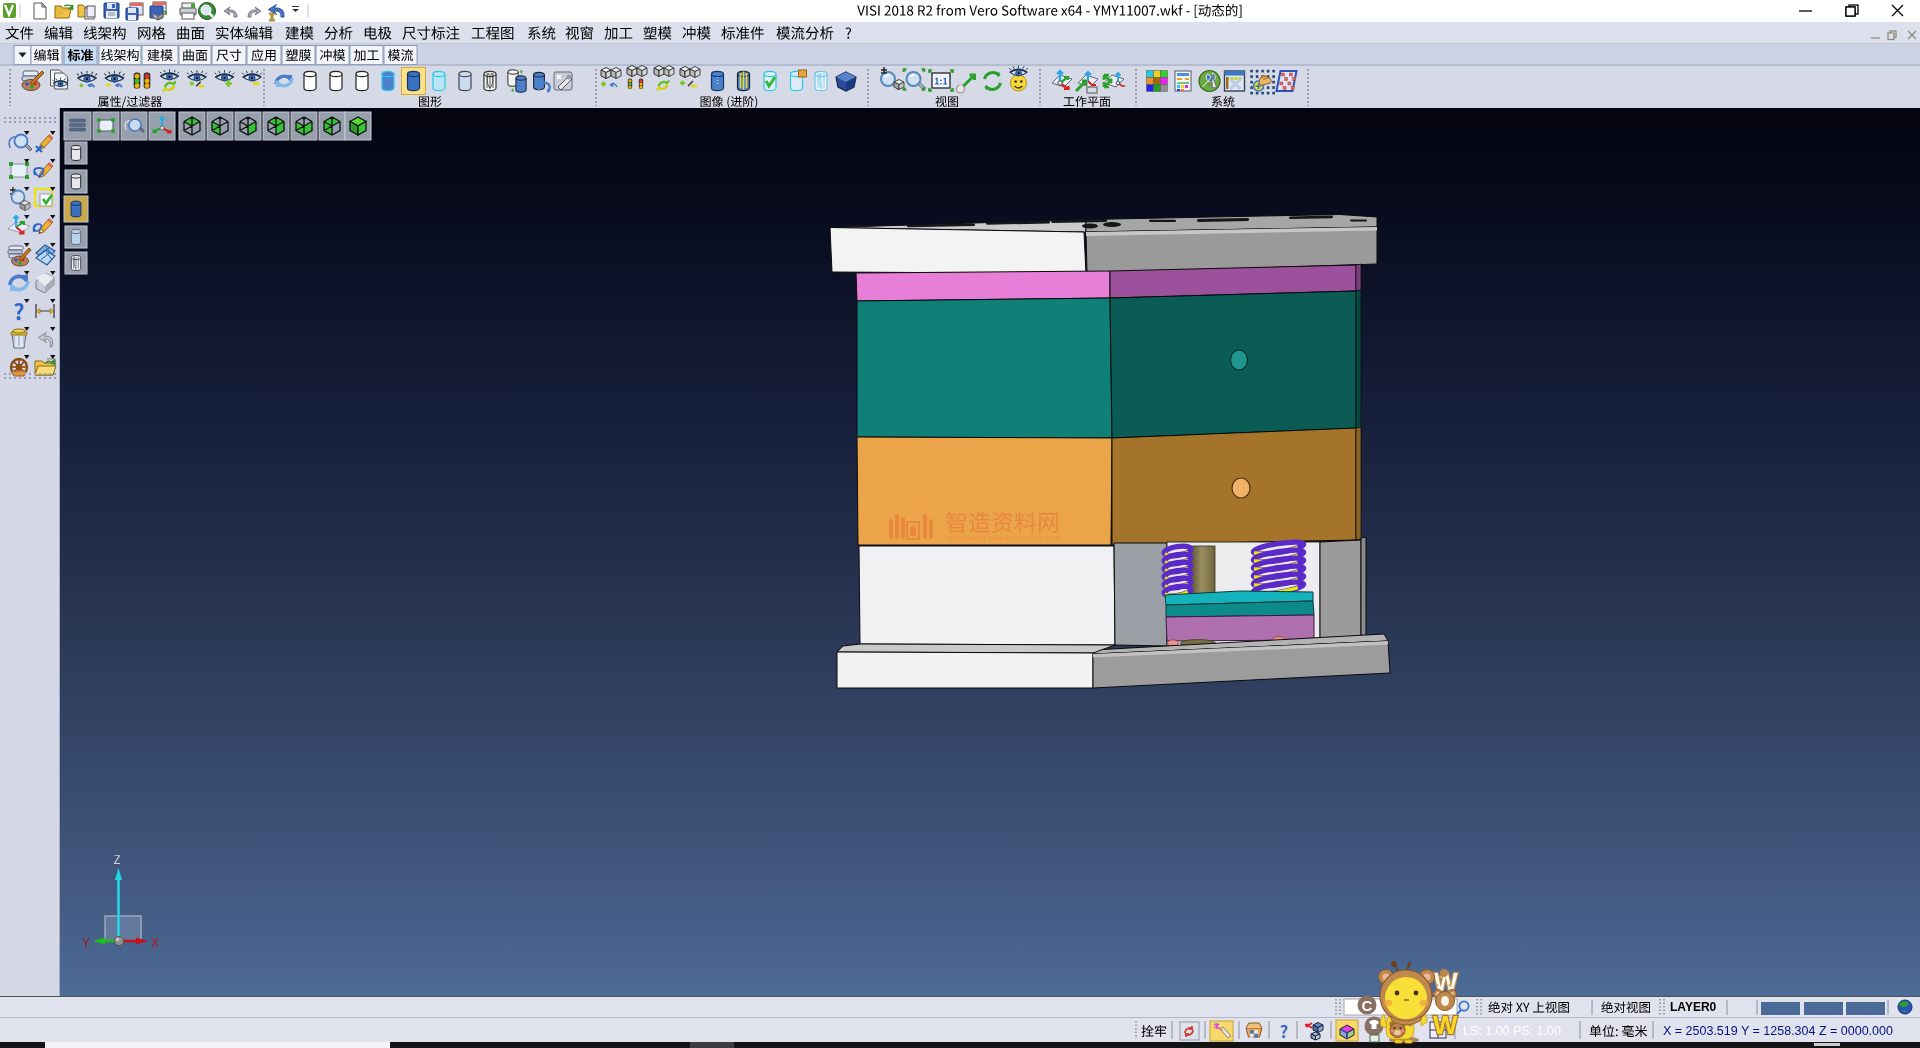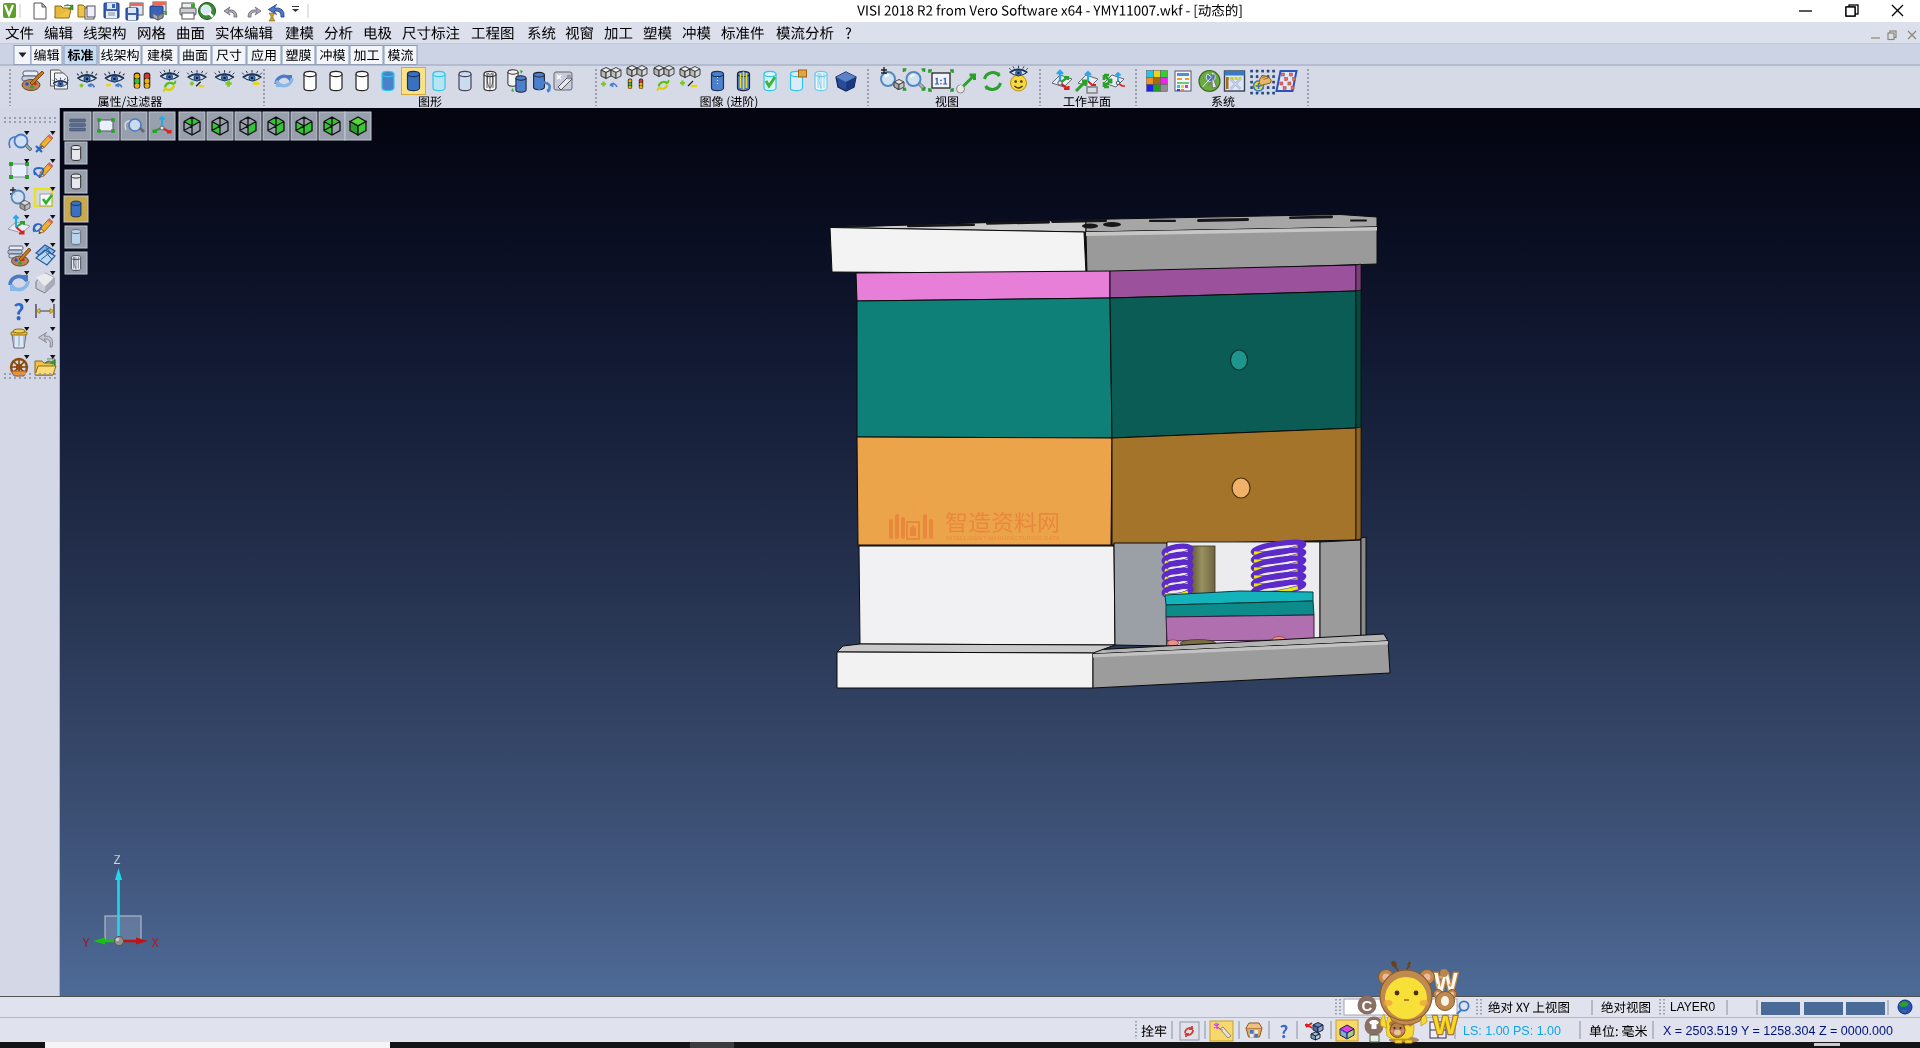--- a/index.html
+++ b/index.html
@@ -11,22 +11,22 @@
 <div class="abs" style="left:60px;top:108px;width:1860px;height:888px;background:linear-gradient(to bottom,#03040f 0%,#0a0e22 15%,#131b35 30%,#222e4a 50%,#334465 70%,#42587f 87%,#4d6b97 100%)"></div>
 <div class="abs" style="left:0;top:108px;width:60px;height:889px;background:#d4d8e6;border-right:1px solid #a8aec0"></div>
 <div class="abs" style="left:0;top:996px;width:1920px;height:1px;background:#51514f"></div>
 <div class="abs" style="left:0;top:997px;width:1920px;height:20px;background:#e0e3ed"></div>
 <div class="abs" style="left:0;top:1017px;width:1920px;height:1px;background:#b4b8c6"></div>
 <div class="abs" style="left:0;top:1018px;width:1920px;height:24px;background:#e0e3ed"></div>
 <div class="abs" style="left:0;top:1042px;width:1920px;height:6px;background:#141414"></div>
 <div class="abs" style="left:45px;top:1042px;width:345px;height:6px;background:#f5f5f5"></div>
 <div class="abs" style="left:690px;top:1042px;width:44px;height:6px;background:#3c3c3c"></div>
 <div class="abs" style="left:1814px;top:1043px;width:26px;height:3px;background:#cccccc"></div>
-<div class="abs" style="left:1670px;top:1000px;width:60px;height:14px;font-size:12px;font-weight:normal;color:#000">LAYER0</div>
-<div class="abs" style="left:1463px;top:1024px;font-size:12.5px;color:#0ea5e9">LS: 1.00 PS: 1.00</div>
+<div class="abs" style="left:1670px;top:1000px;width:60px;height:14px;font-size:12px;font-weight:bold;color:#000">LAYER0</div>
+<div class="abs" style="left:1463px;top:1024px;font-size:12.5px;color:#ffffff">LS: 1.00 PS: 1.00</div>
 <div class="abs" style="left:1663px;top:1024px;font-size:12.5px;color:#00127e">X = 2503.519 Y = 1258.304 Z = 0000.000</div>
 <svg class="abs" style="left:0;top:0" width="1920" height="1048" viewBox="0 0 1920 1048">
     <g>
       <rect x="3" y="3" width="13" height="15" rx="2" fill="#5aa02c"></rect>
       <path d="M5 5 L9 15 L13 5" stroke="#fff" stroke-width="2.2" fill="none"></path>
       <line x1="20" y1="4" x2="20" y2="18" stroke="#c8c8c8"></line>
       <g transform="translate(33,3)">
         <path d="M1 0 h8 l4 4 v12 h-12 z" fill="#fdfdfd" stroke="#555"></path>
         <path d="M9 0 l4 4 h-4 z" fill="#b8cce4" stroke="#555"></path>
       </g>

